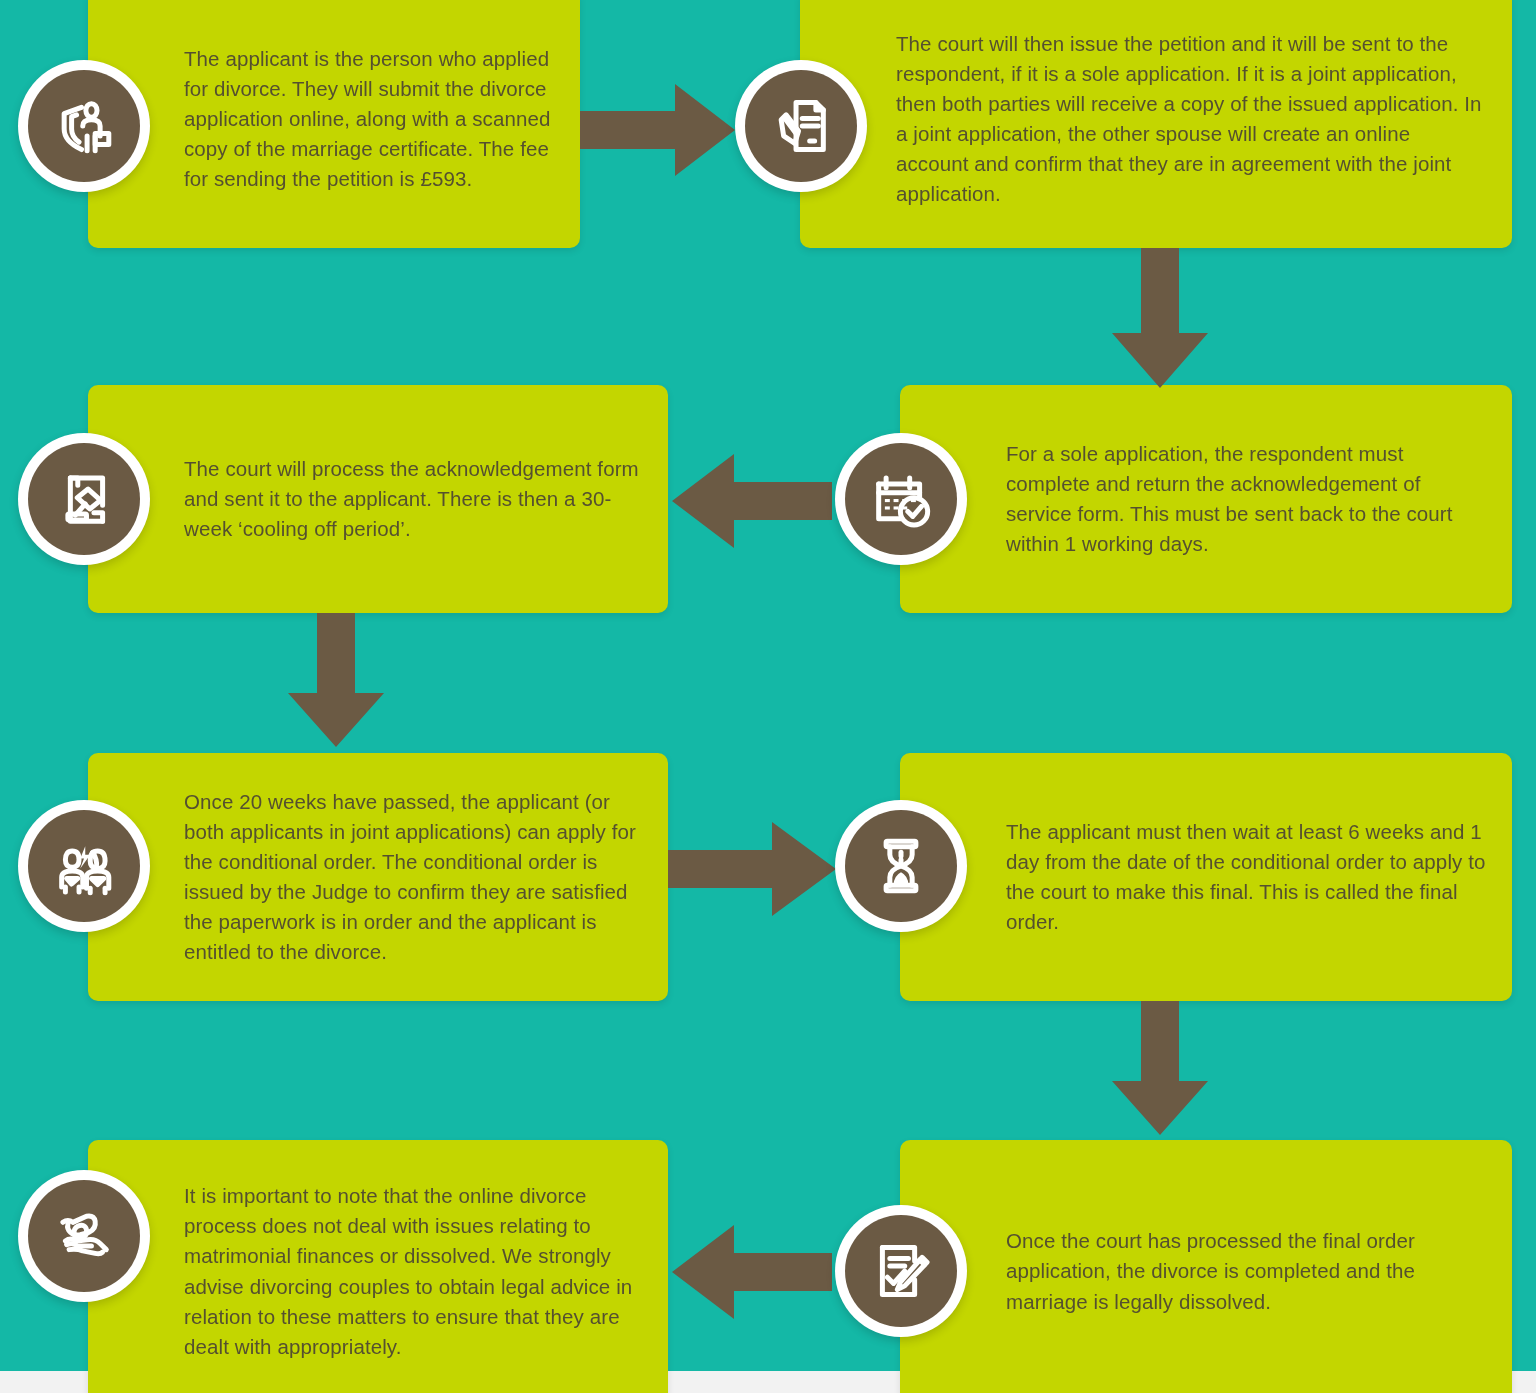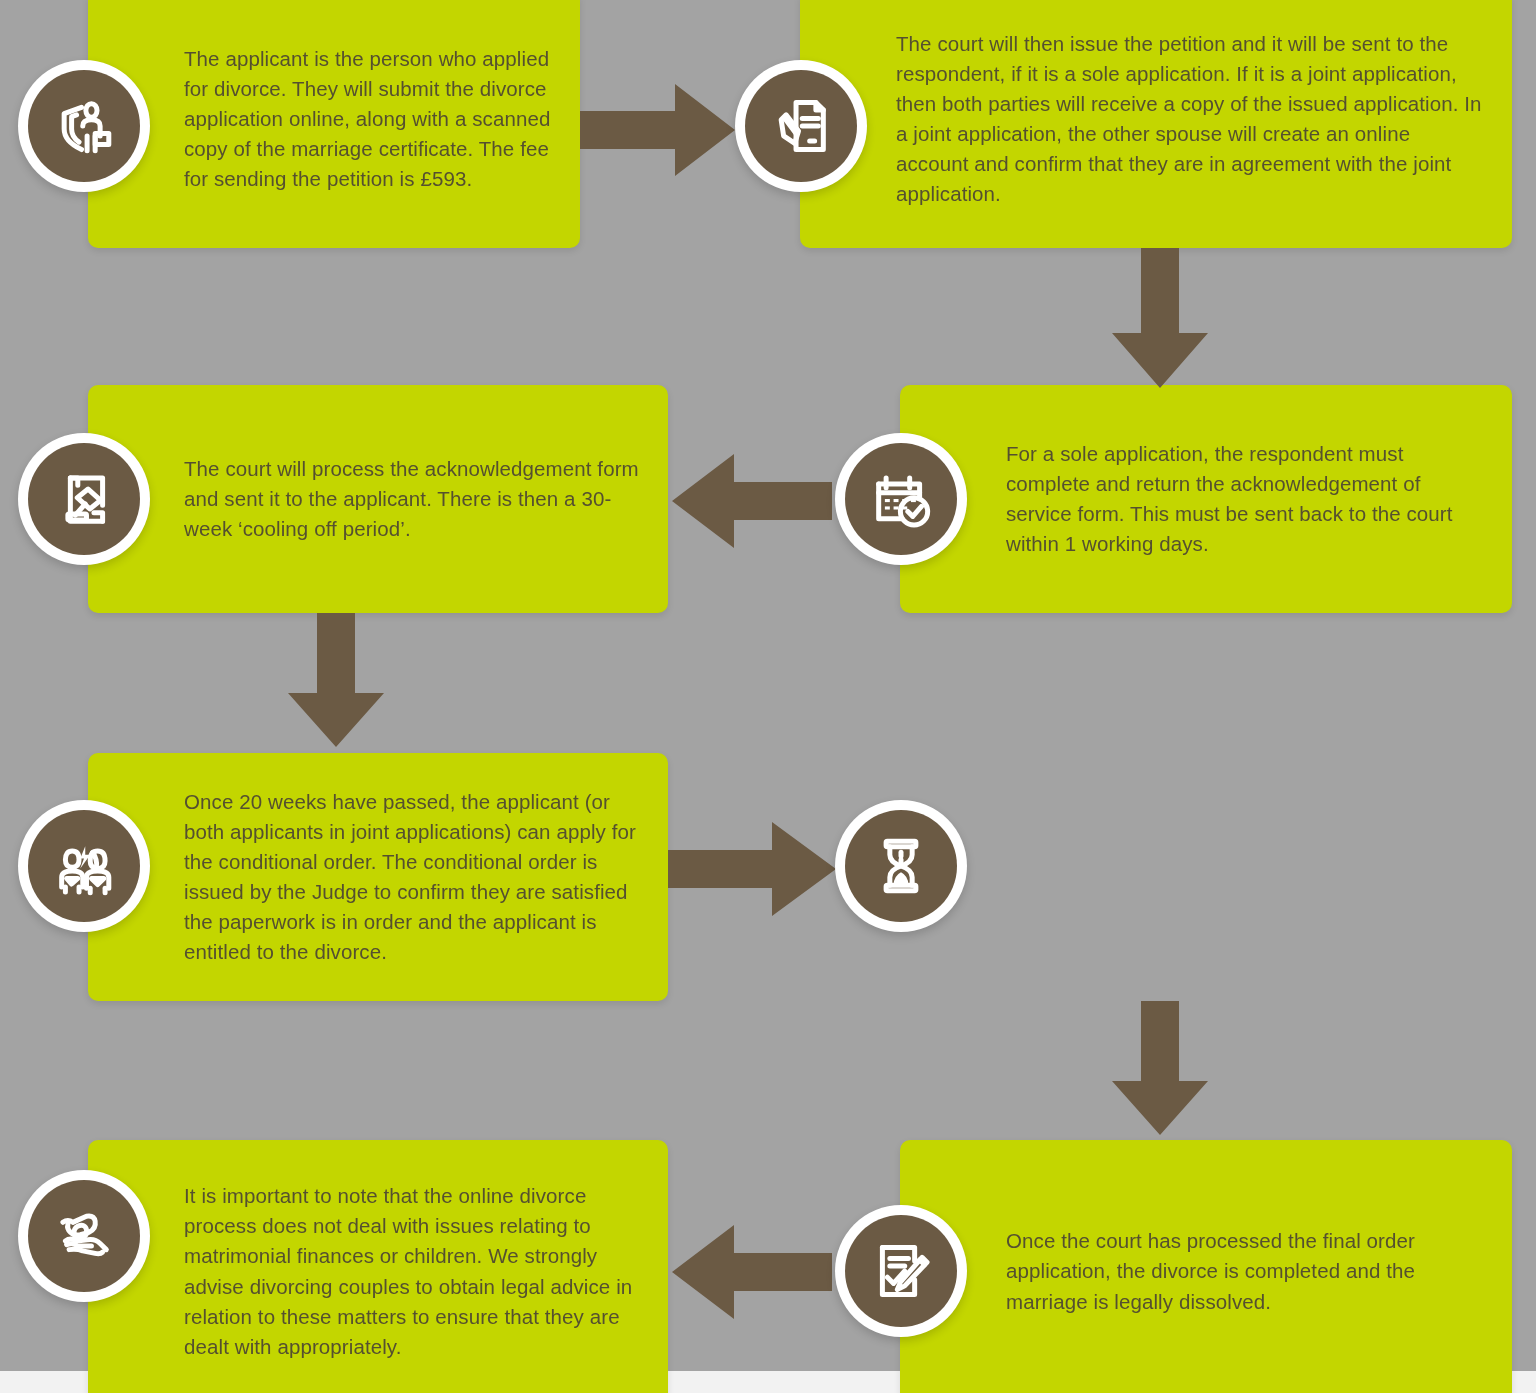--- a/index.html
+++ b/index.html
@@ -9,21 +9,21 @@
     height: 1393px;
     background: #f2f2f2;
     font-family: "Liberation Sans", sans-serif;
     overflow: hidden;
   }
 
   #flowchart {
     position: relative;
     width: 1536px;
     height: 1371px;
-    background: #a3a3a3;
+    background: #14b8a6;
   }
 
   
   .step {
     position: absolute;
     background: #c3d600;
     border-radius: 10px;
     box-shadow: 0 3px 7px rgba(0,0,0,0.10);
     display: flex;
     align-items: center;
@@ -202,20 +202,23 @@
         <path d="M60 42 Q60 26 72 26 Q84 26 84 42 Q84 54 72 54 Q60 54 60 42 Z"></path>
         <path d="M64 28 Q72 40 70 52"></path>
         <path d="M54 86 L54 68 Q54 58 72 58 Q90 58 90 68 L90 86"></path>
         <path d="M62 70 L82 70 L72 80 Z"></path>
         <line x1="60" y1="86" x2="60" y2="93"></line>
         <line x1="84" y1="86" x2="84" y2="93"></line>
       </svg>
     </div>
   </div>
 
+  <div class="step" style="left:900px; top:753px; width:612px; height:248px;">
+    <div class="step-text" style="margin-left:106px; margin-right:24px;">The applicant must then wait at least 6 weeks and 1 day from the date of the conditional order to apply to the court to make this final. This is called the final order.</div>
+  </div>
   <div class="badge" style="left:835px; top:800px;">
     <div class="badge-inner">
       <svg viewBox="0 0 100 100">
         <rect x="26" y="10" width="48" height="9" rx="2"></rect>
         <rect x="26" y="81" width="48" height="9" rx="2"></rect>
         <path d="M32 19 L32 32 Q32 44 50 50 Q68 44 68 32 L68 19"></path>
         <path d="M32 81 L32 68 Q32 56 50 50 Q68 56 68 68 L68 81"></path>
         <path class="solid" d="M38 81 Q38 66 50 60 Q62 66 62 81 Z"></path>
         <line x1="50" y1="28" x2="50" y2="34"></line>
         <line x1="50" y1="40" x2="50" y2="45"></line>
@@ -229,21 +232,21 @@
     </svg>
   </div>
 
   <div class="arrow" style="left:1112px; top:1001px;">
     <svg width="96" height="134" viewBox="0 0 96 134">
       <polygon points="29,0 67,0 67,80 96,80 48,134 0,80 29,80"></polygon>
     </svg>
   </div>
 
   <div class="step" style="left:88px; top:1140px; width:580px; height:263px;">
-    <div class="step-text" style="margin-left:96px; margin-right:18px;">It is important to note that the online divorce process does not deal with issues relating to matrimonial finances or children. We strongly advise divorcing couples to obtain legal advice in relation to these matters to ensure that they are dealt with appropriately.</div>
+    <div class="step-text" style="margin-left:96px; margin-right:18px;">It is important to note that the online divorce process does not deal with issues relating to matrimonial finances or dissolved. We strongly advise divorcing couples to obtain legal advice in relation to these matters to ensure that they are dealt with appropriately.</div>
   </div>
   <div class="badge" style="left:18px; top:1170px;">
     <div class="badge-inner">
       <svg viewBox="0 0 100 100">
         <path d="M16 28 Q24 22 32 28 L54 18 Q66 16 68 26 Q70 38 58 44 L44 48 Q34 50 28 44 Q22 38 24 32"></path>
         <path d="M40 34 Q52 30 54 40 Q56 50 46 54 Q36 56 34 46 Q33 38 40 34 Z"></path>
         <path d="M20 58 Q28 52 38 58 L56 56 Q68 54 76 62 L86 72"></path>
         <path d="M22 64 Q32 60 40 66 L62 66"></path>
         <path d="M26 72 Q38 70 48 74 L68 78 Q76 80 80 76"></path>
       </svg>

